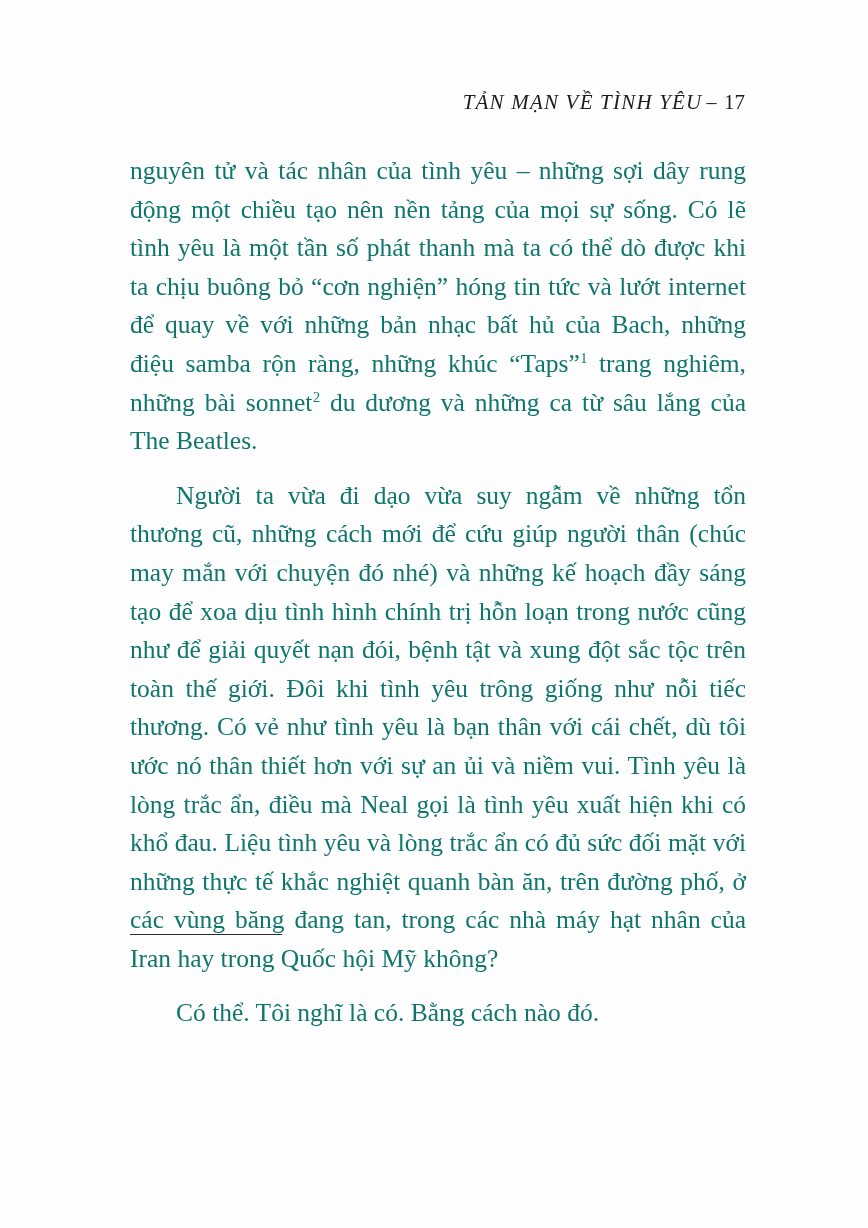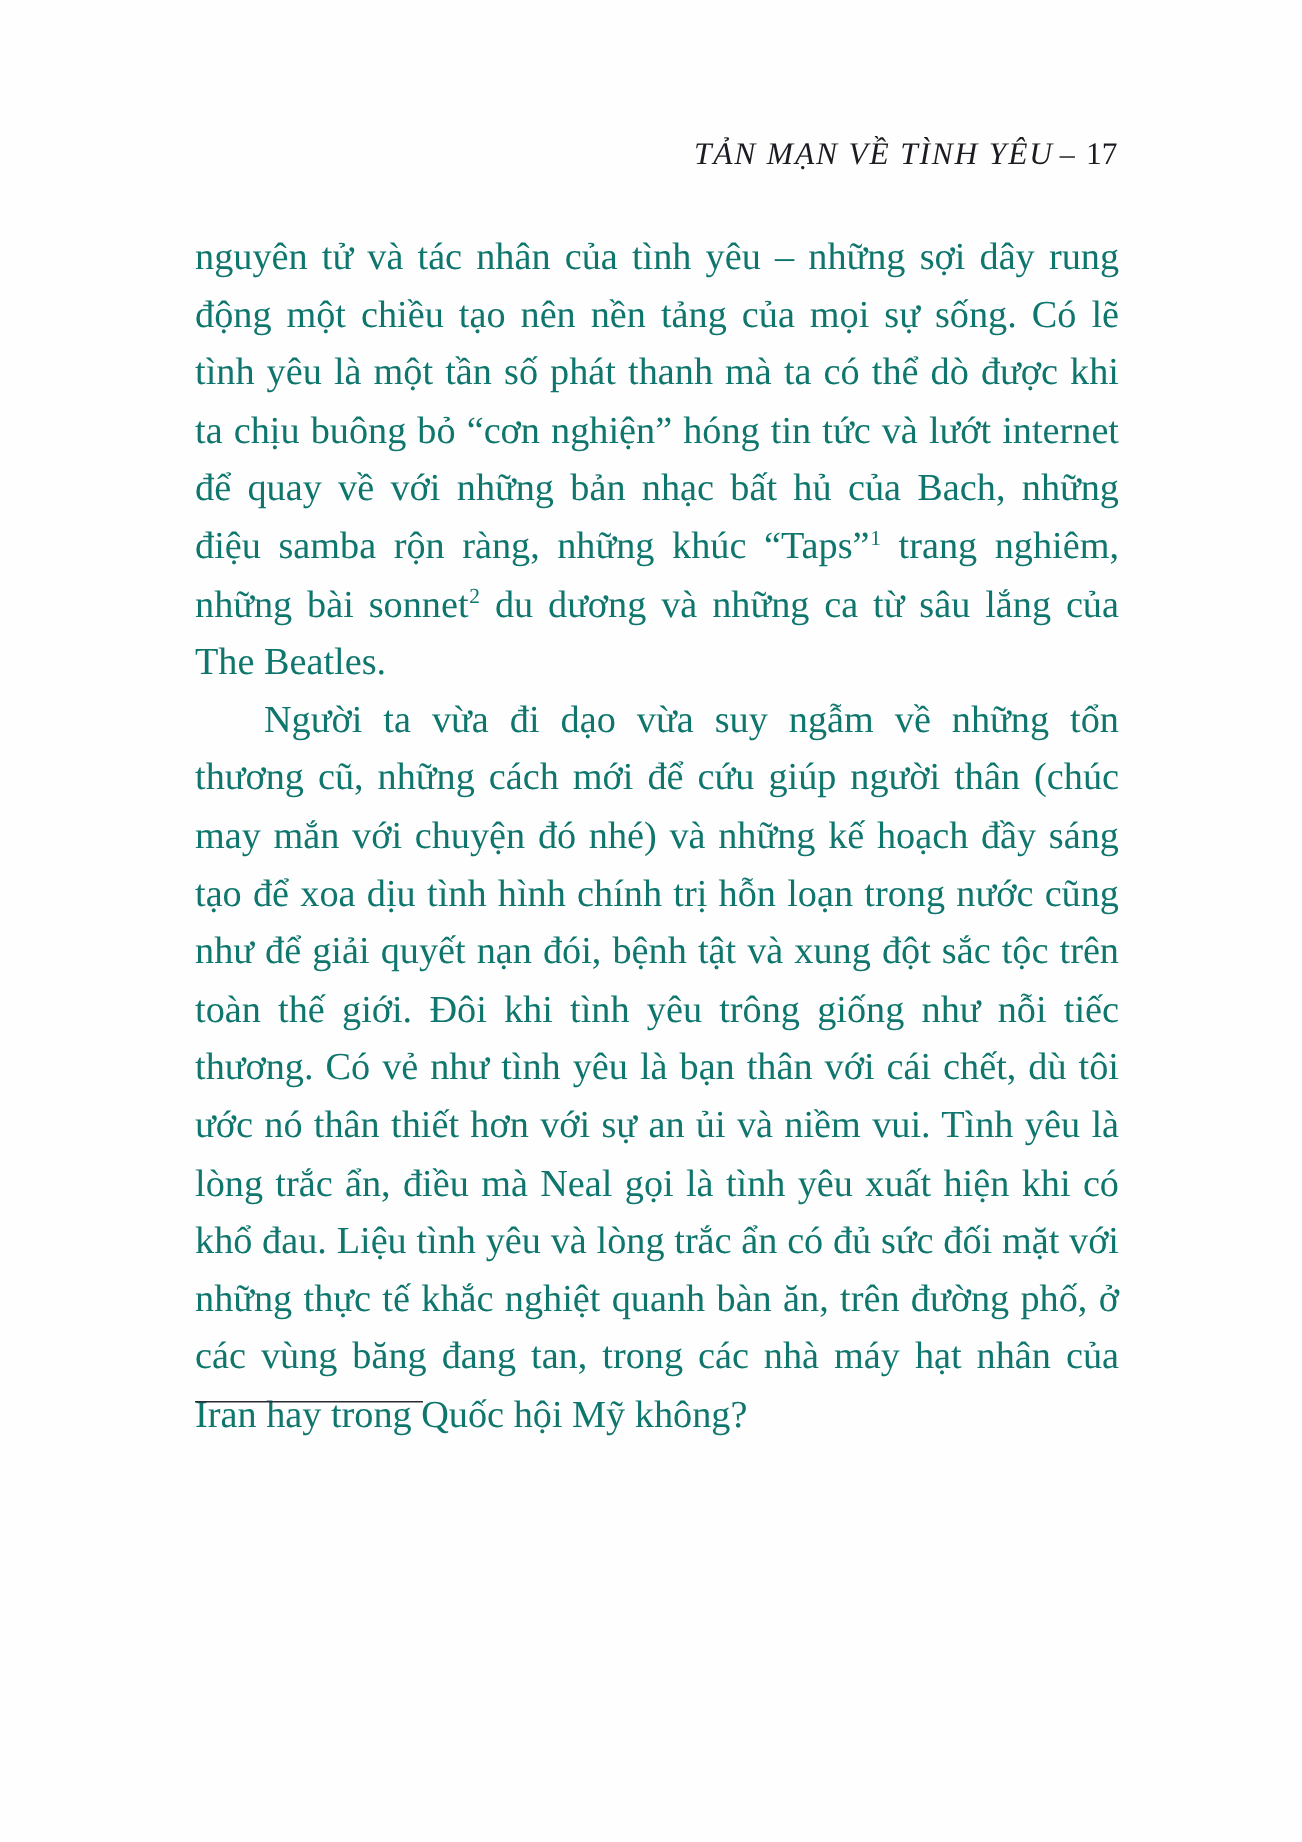--- a/index.html
+++ b/index.html
@@ -67,21 +67,21 @@
     line-height: 38.6px;
     text-align: justify;
     text-justify: inter-word;
     hyphens: none;
     color: #0f766e;
   }
   p.para.indented {
     text-indent: 46px;
   }
   p.para + p.para {
-    margin-top: 0;
+    margin-top: 16px;
   }
 
   sup.fn-ref {
     font-size: 0.56em;
     vertical-align: 0.62em;
     line-height: 0;
     padding-left: 0.5px;
   }
 
   
@@ -120,20 +120,21 @@
 
 <div class="page">
 
   <div class="running-head">
     <span class="rh-title">TẢN MẠN VỀ TÌNH YÊU</span><span class="rh-dash">–</span><span class="rh-page">17</span>
   </div>
 
   <div class="body-block" id="body-block">
       <p class="para"><span>nguyên tử và tác nhân của tình yêu – những sợi dây rung động một chiều tạo nên nền tảng của mọi sự sống. Có lẽ tình yêu là một tần số phát thanh mà ta có thể dò được khi ta chịu buông bỏ “cơn nghiện” hóng tin tức và lướt internet để quay về với những bản nhạc bất hủ của Bach, những điệu samba rộn ràng, những khúc “Taps”</span><sup class="fn-ref">1</sup><span> trang nghiêm, những bài sonnet</span><sup class="fn-ref">2</sup><span> du dương và những ca từ sâu lắng của The Beatles.</span></p>
       <p class="para indented"><span>Người ta vừa đi dạo vừa suy ngẫm về những tổn thương cũ, những cách mới để cứu giúp người thân (chúc may mắn với chuyện đó nhé) và những kế hoạch đầy sáng tạo để xoa dịu tình hình chính trị hỗn loạn trong nước cũng như để giải quyết nạn đói, bệnh tật và xung đột sắc tộc trên toàn thế giới. Đôi khi tình yêu trông giống như nỗi tiếc thương. Có vẻ như tình yêu là bạn thân với cái chết, dù tôi ước nó thân thiết hơn với sự an ủi và niềm vui. Tình yêu là lòng trắc ẩn, điều mà Neal gọi là tình yêu xuất hiện khi có khổ đau. Liệu tình yêu và lòng trắc ẩn có đủ sức đối mặt với những thực tế khắc nghiệt quanh bàn ăn, trên đường phố, ở các vùng băng đang tan, trong các nhà máy hạt nhân của Iran hay trong Quốc hội Mỹ không?</span></p>
+      <p class="para indented"><span>Có thể. Tôi nghĩ là có. Bằng cách nào đó.</span></p>
     </div>
 
   <div class="footnotes">
     <hr class="fn-rule">
     <div id="footnote-list">
       </div>
   </div>
 
 </div>
 

